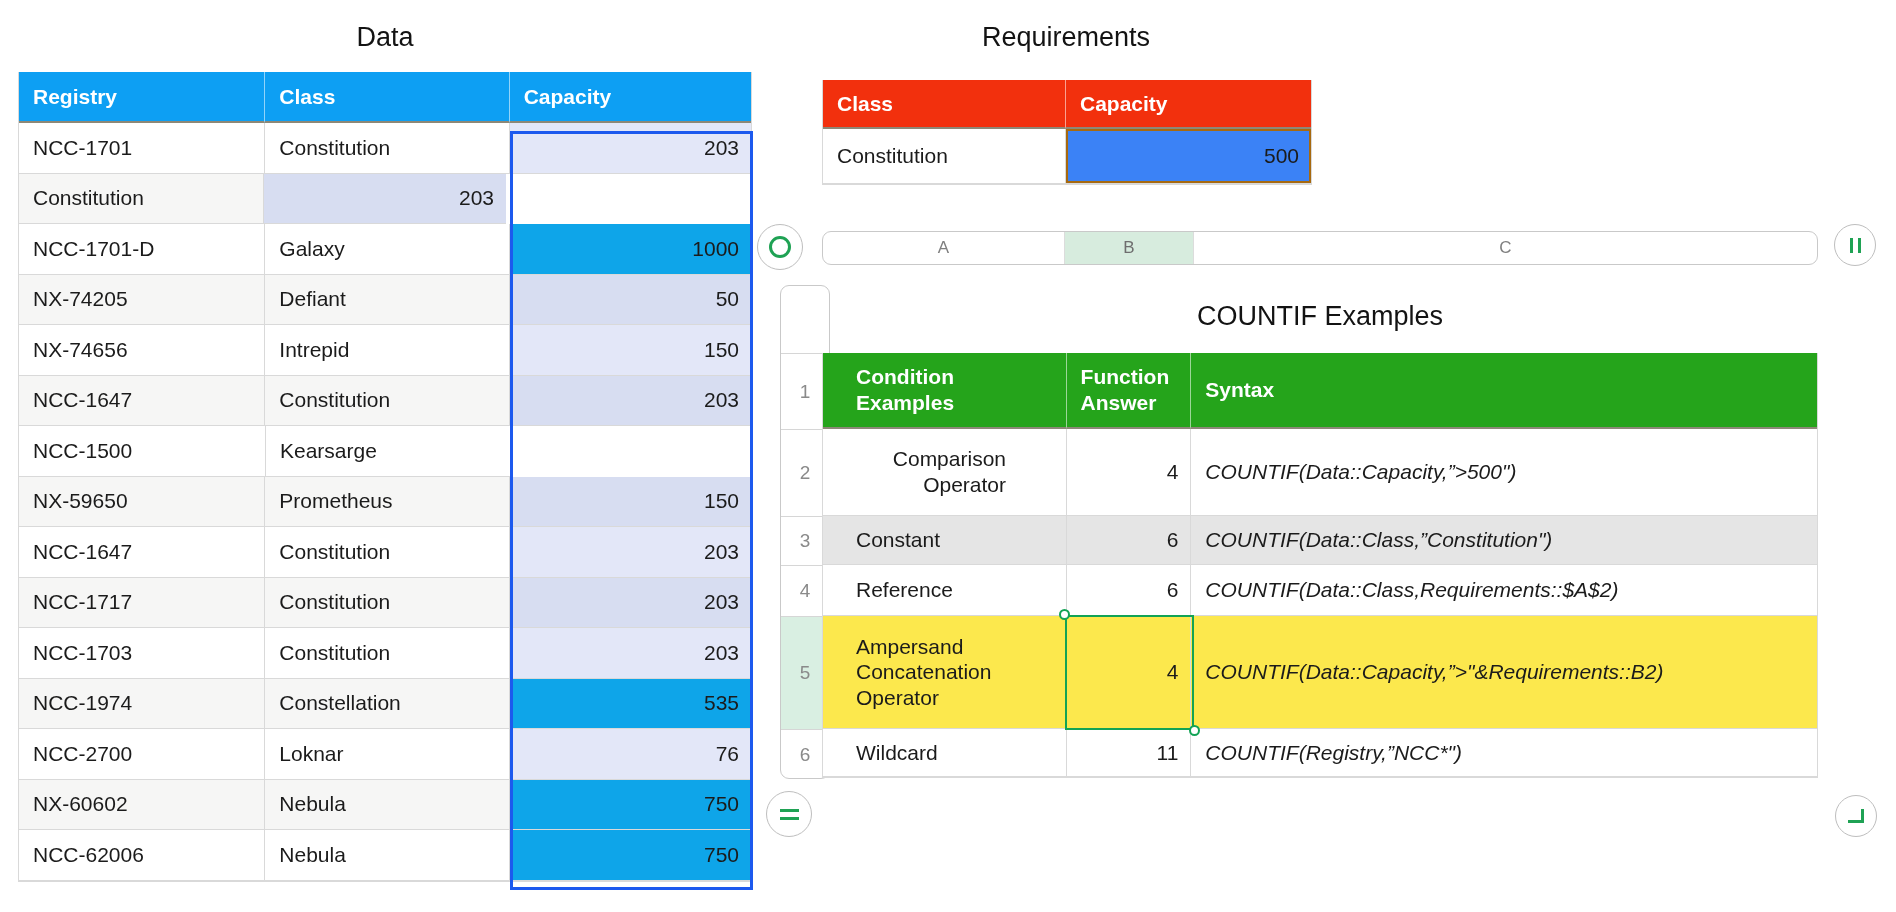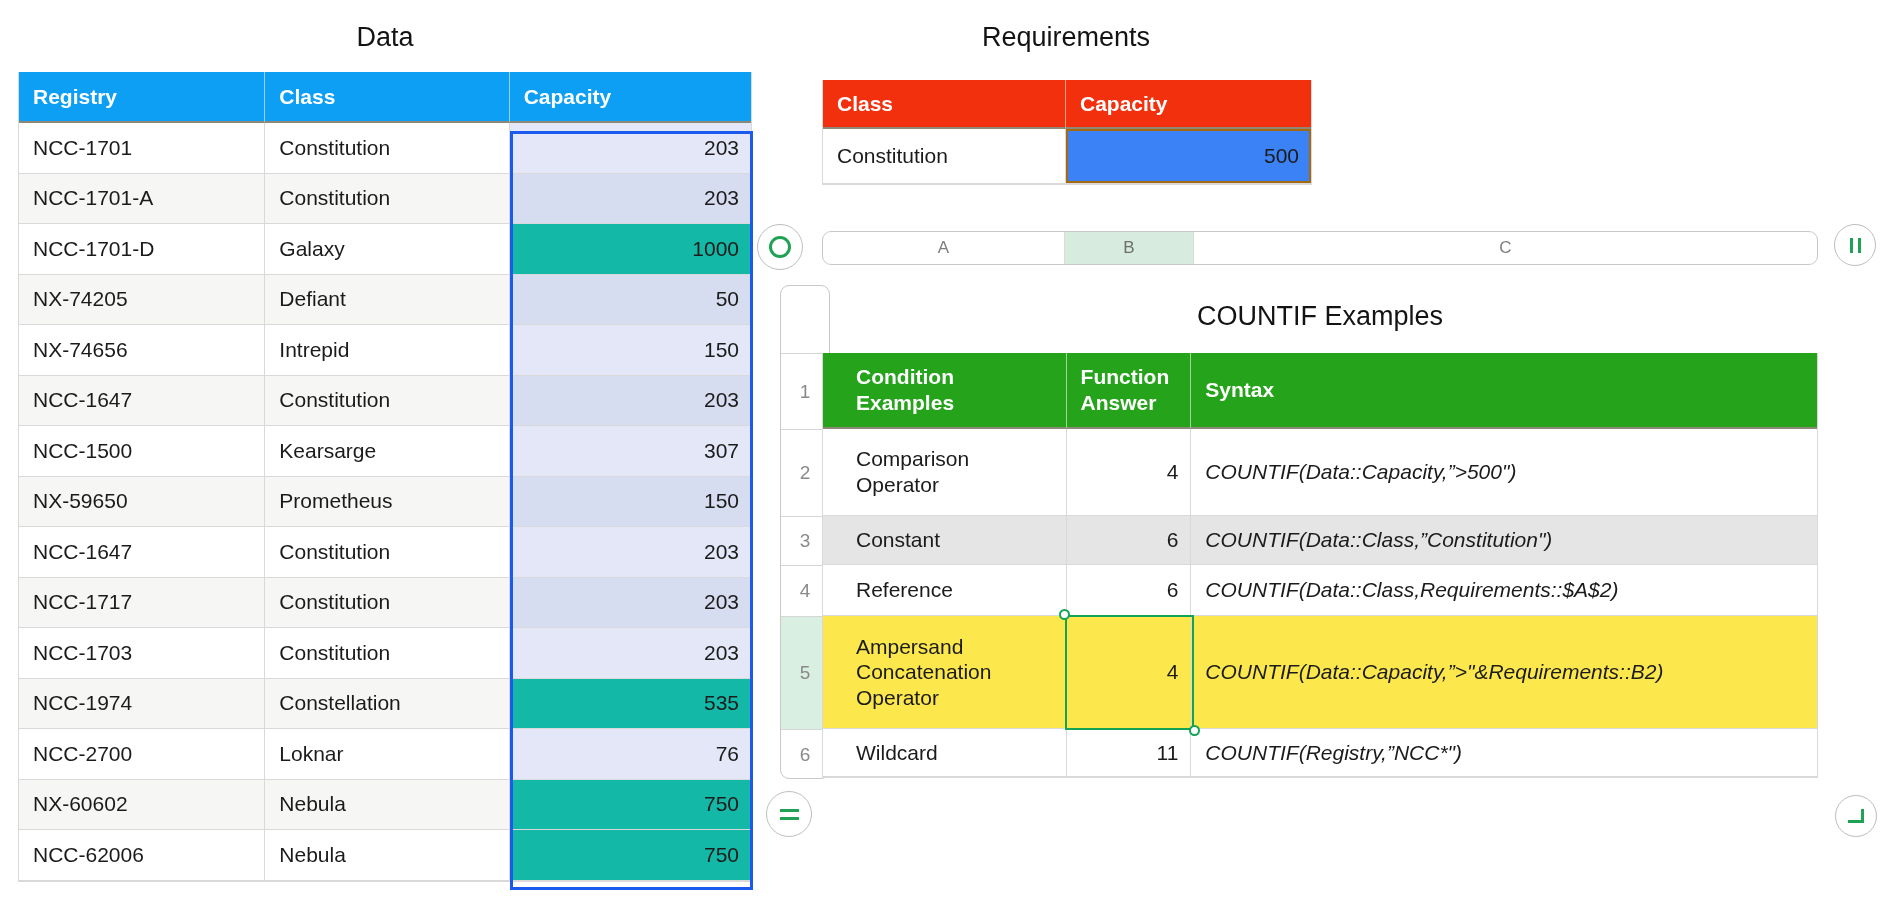--- a/index.html
+++ b/index.html
@@ -28,21 +28,21 @@
   .wrap { line-height:1.22; }
 
   
   .dtable { position:absolute; left:18px; top:72px; width:734px; border:1px solid #D9D9D9; border-top:none; background:#fff; }
   .w-reg{width:247px;} .w-class{width:245px;} .w-cap{width:242px;}
   .dtable .hrow .cell { height:51px; background:#0D9FF3; }
   .dtable .dr .cell { height:50.5px; }
   .alt   { background:#F6F6F5; }
   .lav   { background:#E3E7F8; }
   .lav2  { background:#D7DDF1; }
-  .khaki { background:#14b8a6; }
+  .khaki { background:#0ea5e9; }
   .cap-selection { position:absolute; left:510px; top:131px; width:243px; height:759px;
     border:3px solid #1C59EE; pointer-events:none; }
 
   
   .rtable { position:absolute; left:822px; top:80px; width:490px; border:1px solid #D9D9D9; border-top:none; background:#fff; }
   .w-rclass{width:243px;} .w-rcap{width:245px;}
   .rtable .hrow .cell { height:49px; background:#F2300D; }
   .rtable .dr .cell { height:55px; }
   .tan { background:#3b82f6; box-shadow: inset 0 0 0 2px #A7690F; }
 
@@ -64,21 +64,21 @@
 
   
   .ctable { position:absolute; left:822px; top:353px; width:996px; border:1px solid #D9D9D9; border-top:none; background:#fff; }
   .w-cond{width:244px;padding-left:33px;} .w-ans{width:125px;} .w-syn{width:627px;}
   .ctable .hrow .cell { height:76px; background:#25A41B; }
   .cr2 .cell{height:87px;} .cr3 .cell{height:49px;} .cr4 .cell{height:51px;}
   .cr5 .cell{height:113px;} .cr6 .cell{height:48px;}
   .gray   { background:#e5e5e5; }
   .yellow { background:#FCE84D; }
   .syn { font-style:italic; }
-  .wr120{width:120px;} .wr95{width:95px;} .wr150{width:150px;} .wr165{width:165px;}
+  .wr120{width:120px;} .wr95{width:95px;} .wr150{width:150px;text-align:right;} .wr165{width:165px;}
 
   
   .b5-selection { position:absolute; left:1065px; top:615px; width:129px; height:115px;
     border:2.5px solid #12A355; pointer-events:none; }
   .handle { position:absolute; width:11px; height:11px; background:#fff;
     border:2.5px solid #12A355; border-radius:50%; }
   .tl { left:-8px; top:-8px; } .br { right:-8px; bottom:-8px; }
 
   
   .circle { position:absolute; border-radius:50%; background:#fff; border:1.5px solid #BEBEBE;
@@ -106,21 +106,20 @@
       <div class="cell hdr w-reg">Registry</div>
       <div class="cell hdr w-class">Class</div>
       <div class="cell hdr w-cap no-r">Capacity</div>
     </div>
     <div class="row dr">
       <div class="cell w-reg">NCC-1701</div>
       <div class="cell w-class">Constitution</div>
       <div class="cell w-cap no-r num lav">203</div>
     </div>
     <div class="row dr">
-      <div class="cell w-reg alt">NCC-1701-A</div>
       <div class="cell w-class alt">Constitution</div>
       <div class="cell w-cap no-r num lav2">203</div>
     </div>
     <div class="row dr">
       <div class="cell w-reg">NCC-1701-D</div>
       <div class="cell w-class">Galaxy</div>
       <div class="cell w-cap no-r num khaki">1000</div>
     </div>
     <div class="row dr">
       <div class="cell w-reg alt">NX-74205</div>
@@ -133,21 +132,20 @@
       <div class="cell w-cap no-r num lav">150</div>
     </div>
     <div class="row dr">
       <div class="cell w-reg alt">NCC-1647</div>
       <div class="cell w-class alt">Constitution</div>
       <div class="cell w-cap no-r num lav2">203</div>
     </div>
     <div class="row dr">
       <div class="cell w-reg">NCC-1500</div>
       <div class="cell w-class">Kearsarge</div>
-      <div class="cell w-cap no-r num lav">307</div>
     </div>
     <div class="row dr">
       <div class="cell w-reg alt">NX-59650</div>
       <div class="cell w-class alt">Prometheus</div>
       <div class="cell w-cap no-r num lav2">150</div>
     </div>
     <div class="row dr">
       <div class="cell w-reg">NCC-1647</div>
       <div class="cell w-class">Constitution</div>
       <div class="cell w-cap no-r num lav">203</div>

